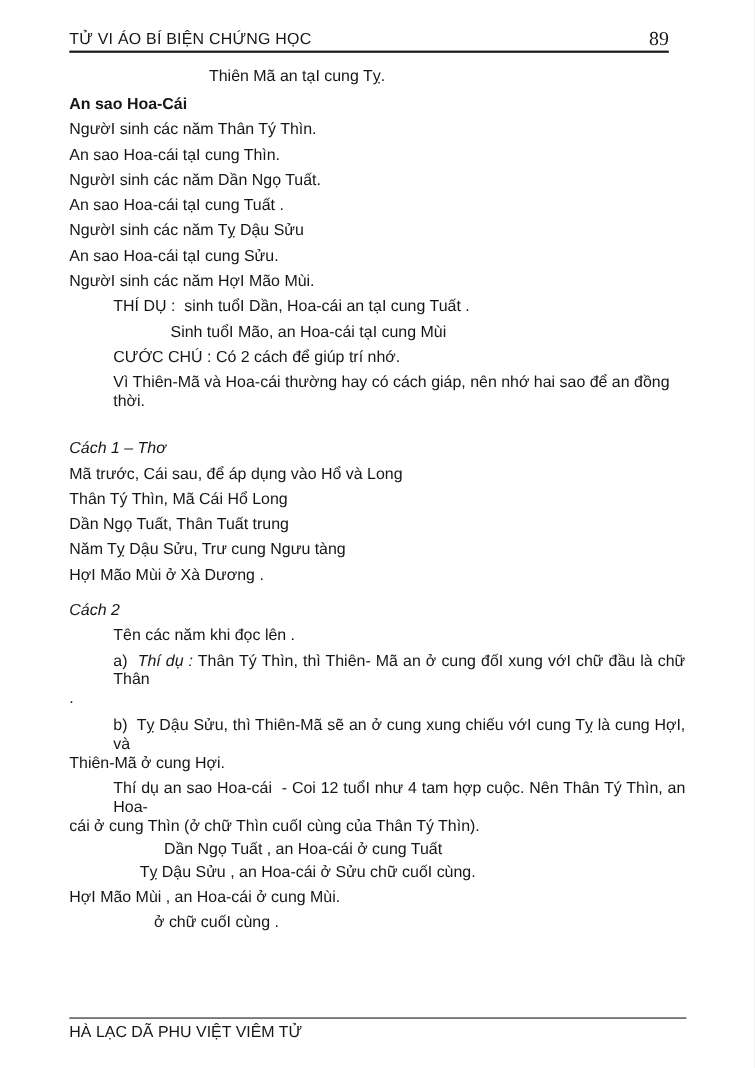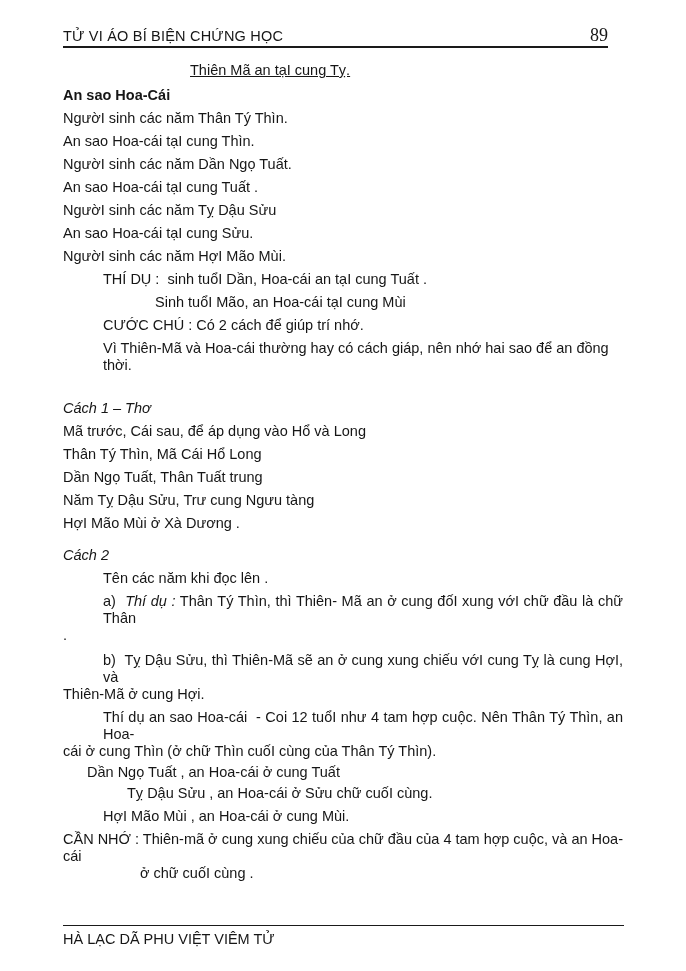--- a/index.html
+++ b/index.html
@@ -25,25 +25,25 @@
     font-size:14.5px;
     line-height:17px;
     margin:0 0 6px 0;
     white-space:normal;
   }
   .b{font-weight:bold;}
   .i{font-style:italic;}
   .x1{margin-left:40px;}
   .x2{margin-left:92px;}
   .xt{margin-left:127px;}
-  .xp1{margin-left:24px;}
+  .xp1{margin-left:86px;}
   .xp2{margin-left:64px;}
-  .xp3{margin-left:40px;}
+  .xp3{}
   .xh{margin-left:77px;}
-  .mt1{margin-top:16px;text-decoration:underline;}   
+  .mt1{margin-top:16px;}   
   .gapA{margin-top:8px;}   
   .gapB{margin-top:26px;}  
   .gapC{margin-top:15px;}  
   .tight{margin-bottom:0;}
   .mb4{margin-bottom:4px;}
   .mb8{margin-bottom:8px;}
   .just{text-align:justify;text-align-last:justify;}
   .footer{
     position:absolute;left:63px;right:62px;top:925px;
     border-top:1.5px solid #1a1a1a;
@@ -85,21 +85,20 @@
       <div class="line x1">Tên các năm khi đọc lên .</div>
       <div class="line x1 just tight"><span>a)&nbsp; </span><span class="i">Thí dụ :</span><span> Thân Tý Thìn, thì Thiên- Mã an ở cung đốI xung vớI chữ đầu là chữ Thân</span></div>
       <div class="line mb8">.</div>
       <div class="line x1 just tight">b)&nbsp; Tỵ Dậu Sửu, thì Thiên-Mã sẽ an ở cung xung chiếu vớI cung Tỵ là cung HợI, và</div>
       <div class="line">Thiên-Mã ở cung Hợi.</div>
       <div class="line x1 just tight">Thí dụ an sao Hoa-cái &nbsp;- Coi 12 tuổI như 4 tam hợp cuộc. Nên Thân Tý Thìn, an Hoa-</div>
       <div class="line mb4">cái ở cung Thìn (ở chữ Thìn cuốI cùng của Thân Tý Thìn).</div>
       <div class="line xp1 mb4">Dần Ngọ Tuất , an Hoa-cái ở cung Tuất</div>
       <div class="line xp2">Tỵ Dậu Sửu , an Hoa-cái ở Sửu chữ cuốI cùng.</div>
       <div class="line xp3">HợI Mão Mùi , an Hoa-cái ở cung Mùi.</div>
-      <div class="line just tight">CẦN NHỚ : Thiên-mã ở cung xung chiếu của chữ đầu của 4 tam hợp cuộc, và an Hoa-cái</div>
       <div class="line xh">ở chữ cuốI cùng .</div>
     </div>
 
   <div class="footer">
     <span>HÀ LẠC DÃ PHU VIỆT VIÊM TỬ</span>
   </div>
 
 </div>
 
 </body></html>

